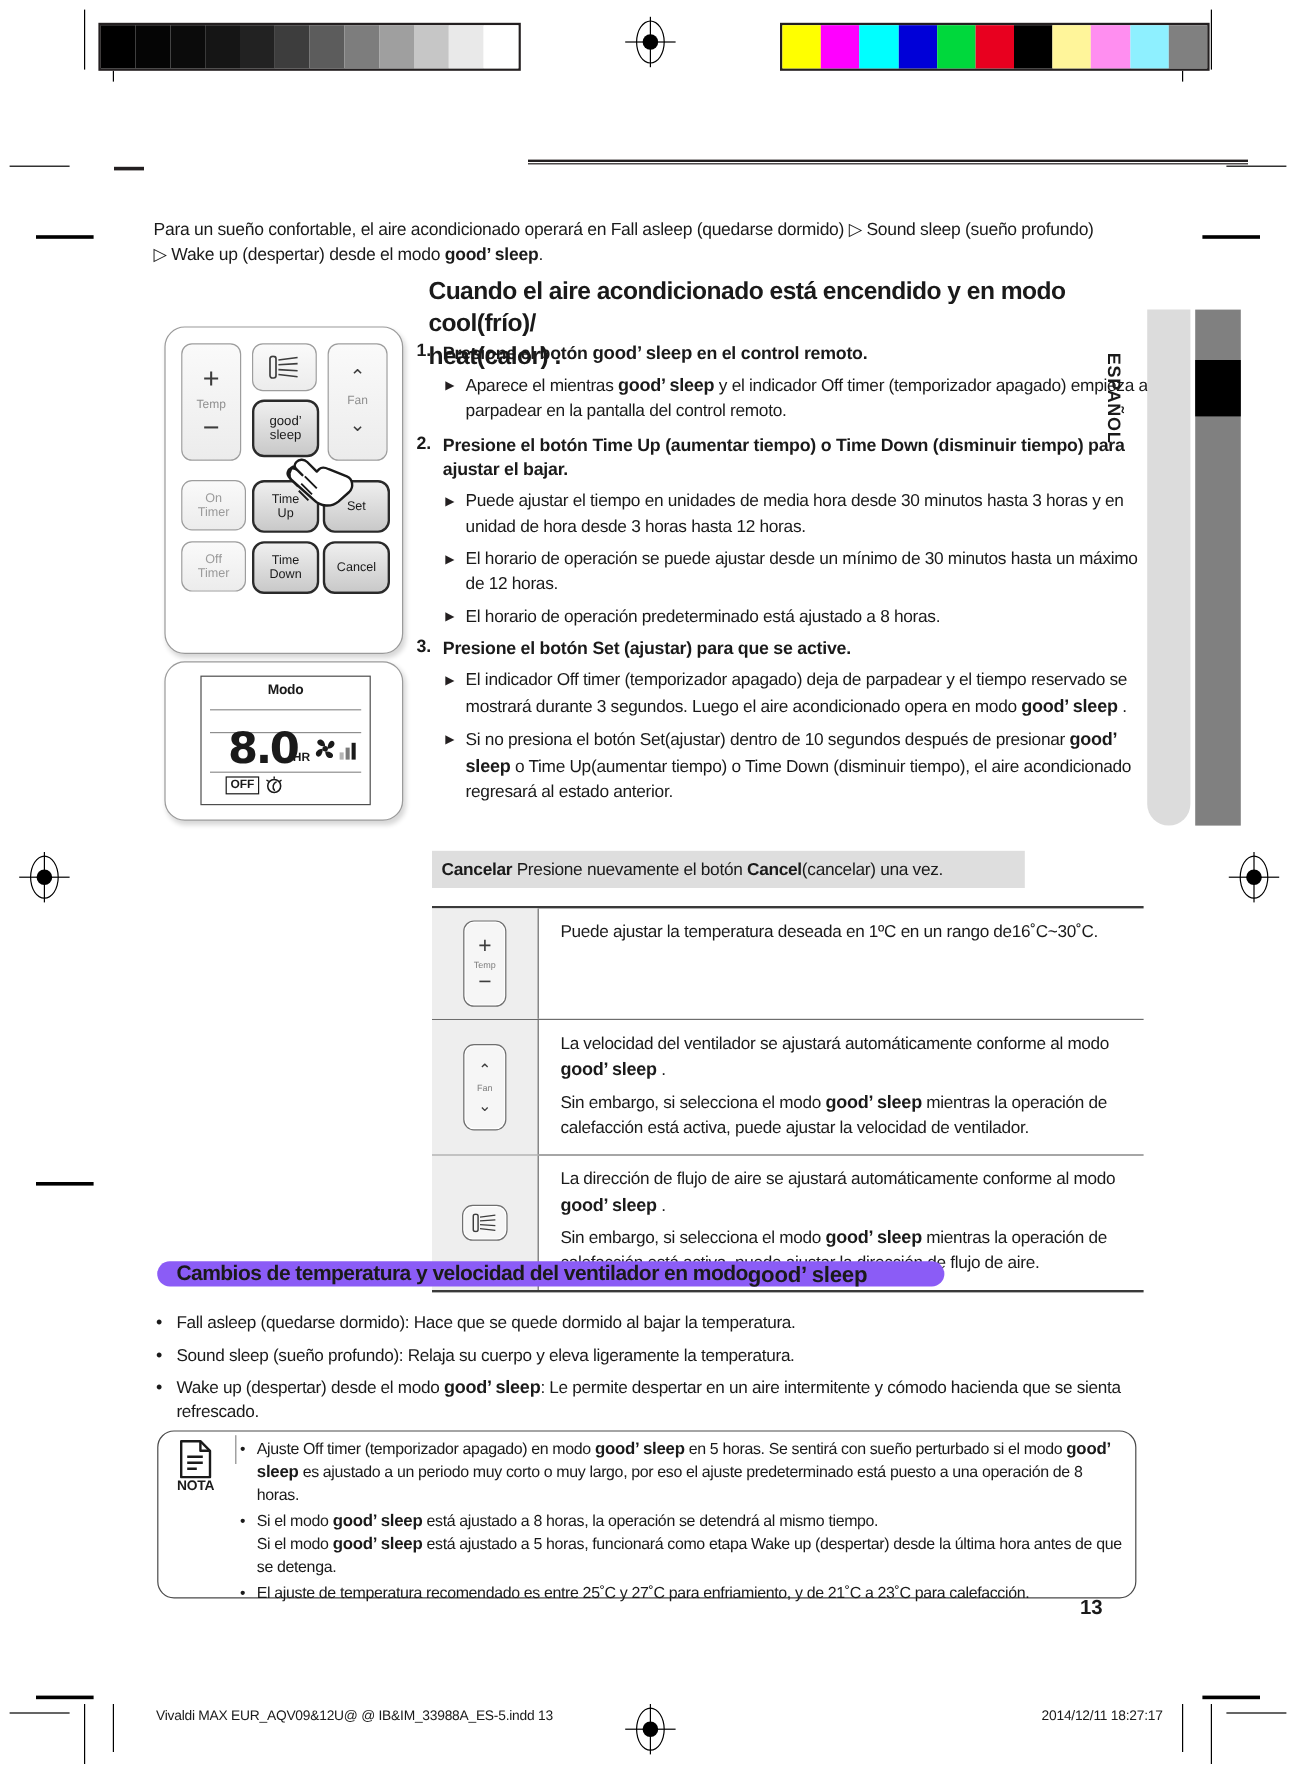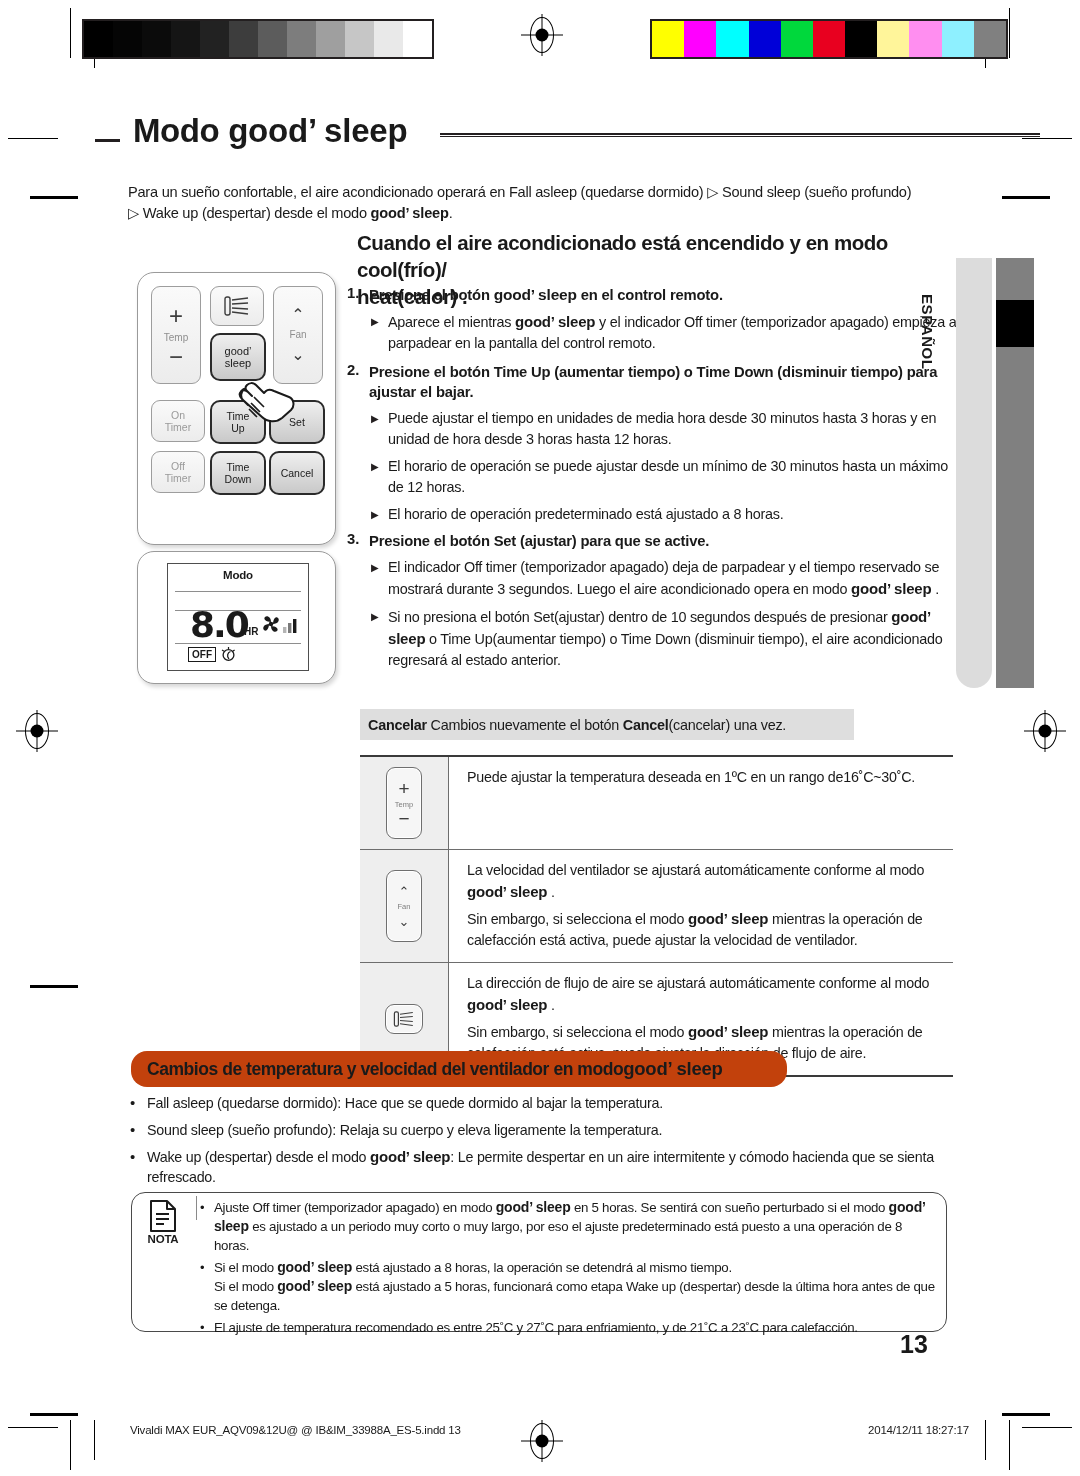--- a/index.html
+++ b/index.html
@@ -72,22 +72,22 @@
        box-shadow:inset 0 0 0 1px #fff;display:flex;flex-direction:column;
        align-items:center;justify-content:center;color:#8a8a8a;}
   .key.tall{width:34px;height:70px;}
   .key.sq{width:36px;height:28px;}
   .key .plus{font-size:19px;line-height:15px;color:#3d3d3d;font-weight:300;}
   .key .minus{font-size:19px;line-height:12px;color:#3d3d3d;}
   .key .lbl{font-size:7.5px;margin:4px 0;color:#7d7d7d;}
   .key .chev{font-size:13px;line-height:13px;color:#3d3d3d;}
 
   
-  .h3{position:absolute;left:131px;top:1051px;width:656px;height:36px;
-      background:#c2410c;border-radius:16px;display:flex;align-items:center;
+  .h3{position:absolute;left:131px;top:1051px;width:656px;height:21px;
+      background:#8b5cf6;border-radius:16px;display:flex;align-items:center;
       padding-left:16px;box-sizing:border-box;font-size:17.5px;font-weight:bold;
       letter-spacing:-0.45px;}
 
   .bullets{position:absolute;left:130px;top:1093px;width:830px;}
   .bl{display:flex;margin-bottom:7px;}
   .bl .dot{flex:0 0 17px;font-size:15px;line-height:20px;text-align:left;}
   .bl .txt{flex:1;font-size:14.3px;line-height:20px;letter-spacing:-0.25px;}
 
   
   .notabox{position:absolute;left:131px;top:1192px;width:816px;height:140px;
@@ -96,21 +96,21 @@
             display:flex;flex-direction:column;align-items:center;}
   .notaicon .lbl{font-size:11.5px;font-weight:bold;margin-top:1px;letter-spacing:-0.2px;}
   .notasep{position:absolute;left:196px;top:1196px;width:1.4px;height:24px;background:#8a8a8a;}
   .notalist{position:absolute;left:200px;top:1198px;width:736px;}
   .nl{display:flex;margin-bottom:3px;}
   .nl .dot{flex:0 0 14px;font-size:13px;line-height:19px;}
   .nl .txt{flex:1;font-size:13.3px;line-height:19px;letter-spacing:-0.3px;}
   .nl .txt p{margin:0;}
 
   
-  .pageno{position:absolute;left:900px;top:1330px;font-size:25px;font-weight:bold;}
+  .pageno{position:absolute;left:900px;top:1330px;font-size:17px;font-weight:bold;}
 
   
   .sidetab{position:absolute;left:956px;top:258px;width:36px;height:430px;
            background:#dcdcdc;border-radius:0 0 18px 18px;}
   .sidetab span{position:absolute;left:50%;top:36px;transform:translateX(-50%) rotate(90deg);
                 transform-origin:top left;font-size:15px;font-weight:bold;letter-spacing:0.6px;
                 white-space:nowrap;}
   .sidebar-grey{position:absolute;left:996px;top:258px;width:38px;height:430px;background:#808080;}
   .sidebar-black{position:absolute;left:996px;top:300px;width:38px;height:47px;background:#000;}
 
@@ -223,21 +223,20 @@
       <i style="background: rgb(232, 0, 31); width: 9.09091%;"></i>
       <i style="background: rgb(0, 0, 0); width: 9.09091%;"></i>
       <i style="background: rgb(255, 245, 154); width: 9.09091%;"></i>
       <i style="background: rgb(255, 142, 240); width: 9.09091%;"></i>
       <i style="background: rgb(142, 240, 255); width: 9.09091%;"></i>
       <i style="background: rgb(128, 128, 128); width: 9.09091%;"></i>
     </div>
 
   <div class="h1row">
     <div class="h1dash"></div>
-    <div class="h1"><span>Modo </span><span class="gs">good’ sleep</span></div>
     <div class="h1rule"></div>
   </div>
 
   <div class="lead">
     <span>Para un sueño confortable, el aire acondicionado operará en Fall asleep (quedarse dormido) ▷ Sound sleep (sueño profundo)</span><br>
     <span>▷ Wake up (despertar) desde el modo </span><b class="gs">good’ sleep</b><span>.</span>
   </div>
 
   <div class="h2">
     <span>Cuando el aire acondicionado está encendido y en modo cool(frío)/</span><br>
@@ -367,21 +366,21 @@
       <div class="txt"><span>El indicador Off timer (temporizador apagado) deja de parpadear y el tiempo reservado se mostrará durante 3 segundos. Luego el aire acondicionado opera en modo </span><b class="gs" style="font-size:15px">good’ sleep</b><span> .</span></div>
     </div>
     <div class="sub">
       <div class="tri">▶</div>
       <div class="txt"><span>Si no presiona el botón Set(ajustar) dentro de 10 segundos después de presionar </span><b class="gs" style="font-size:15px">good’ sleep</b><span> o Time Up(aumentar tiempo) o Time Down (disminuir tiempo), el aire acondicionado regresará al estado anterior.</span></div>
     </div>
   </div>
 
   <div class="cancelbar">
     <b>Cancelar</b>&nbsp;
-    <span>Cambios nuevamente el botón </span>&nbsp;<b>Cancel</b><span>(cancelar) una vez.</span>
+    <span>Presione nuevamente el botón </span>&nbsp;<b>Cancel</b><span>(cancelar) una vez.</span>
   </div>
 
   <div class="ftable">
     <div class="frow">
       <div class="fcell-ico">
         <div class="key tall">
           <div class="plus">+</div>
           <div class="lbl">Temp</div>
           <div class="minus">−</div>
         </div>

